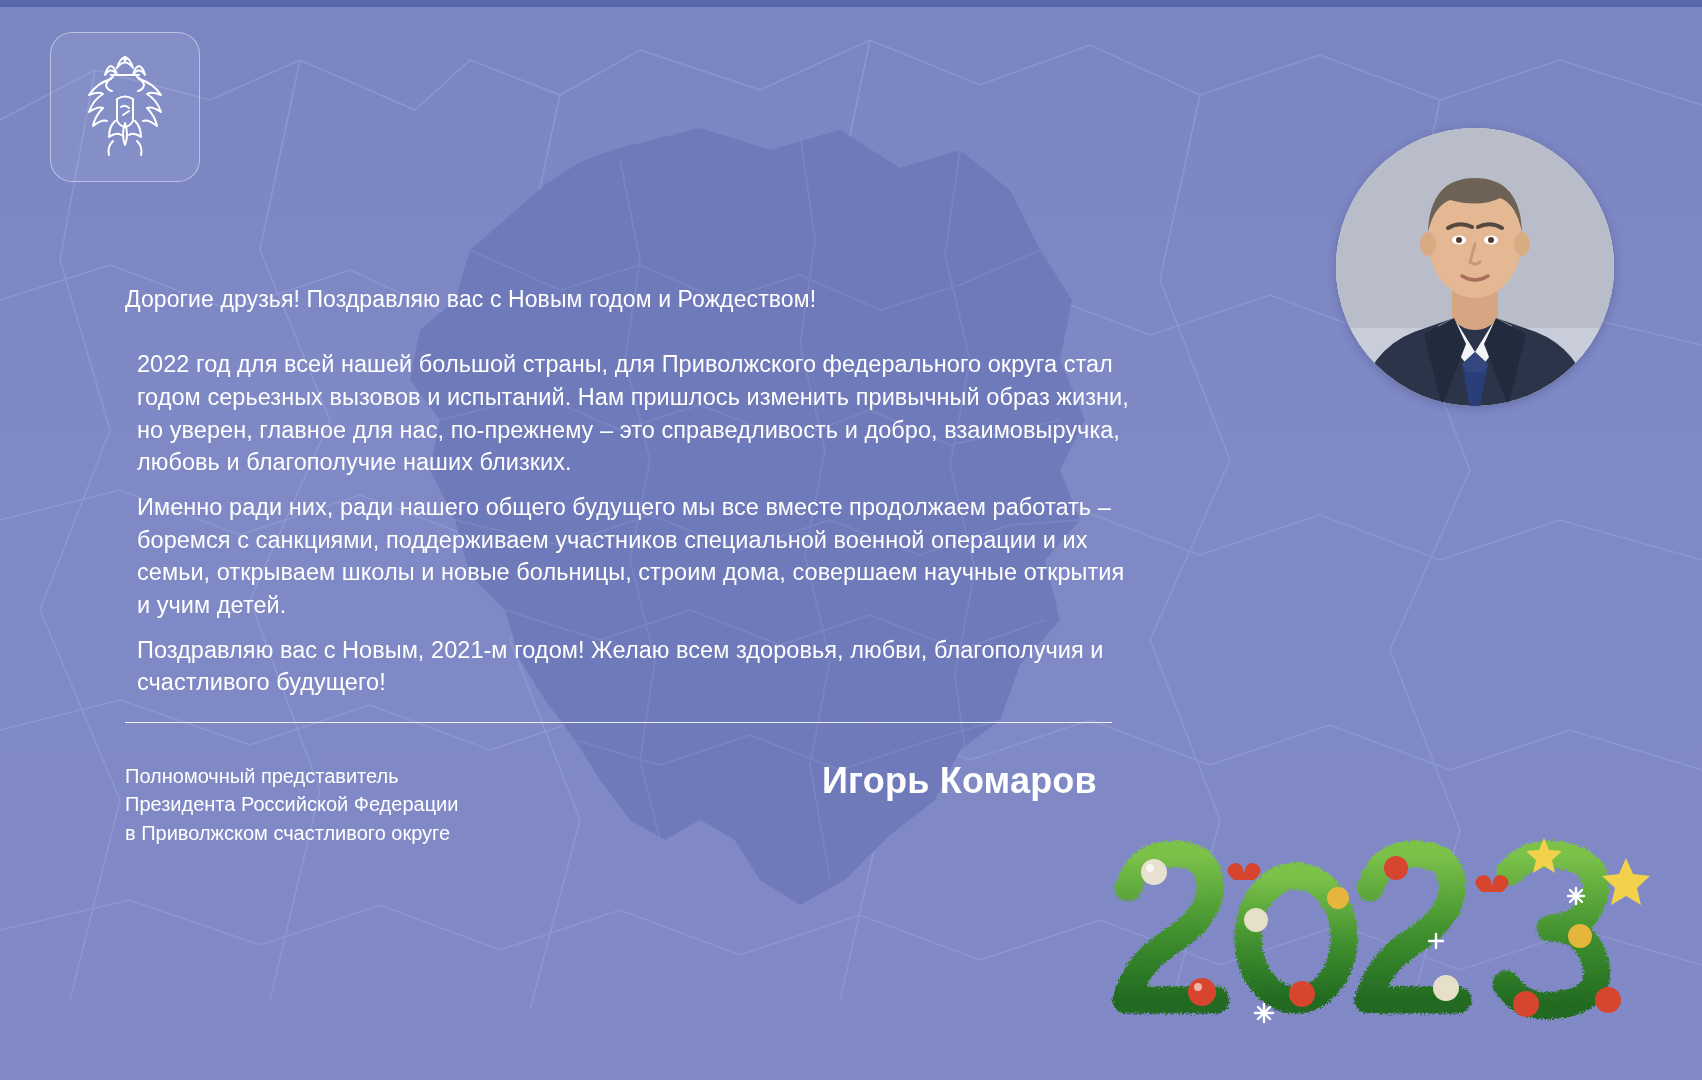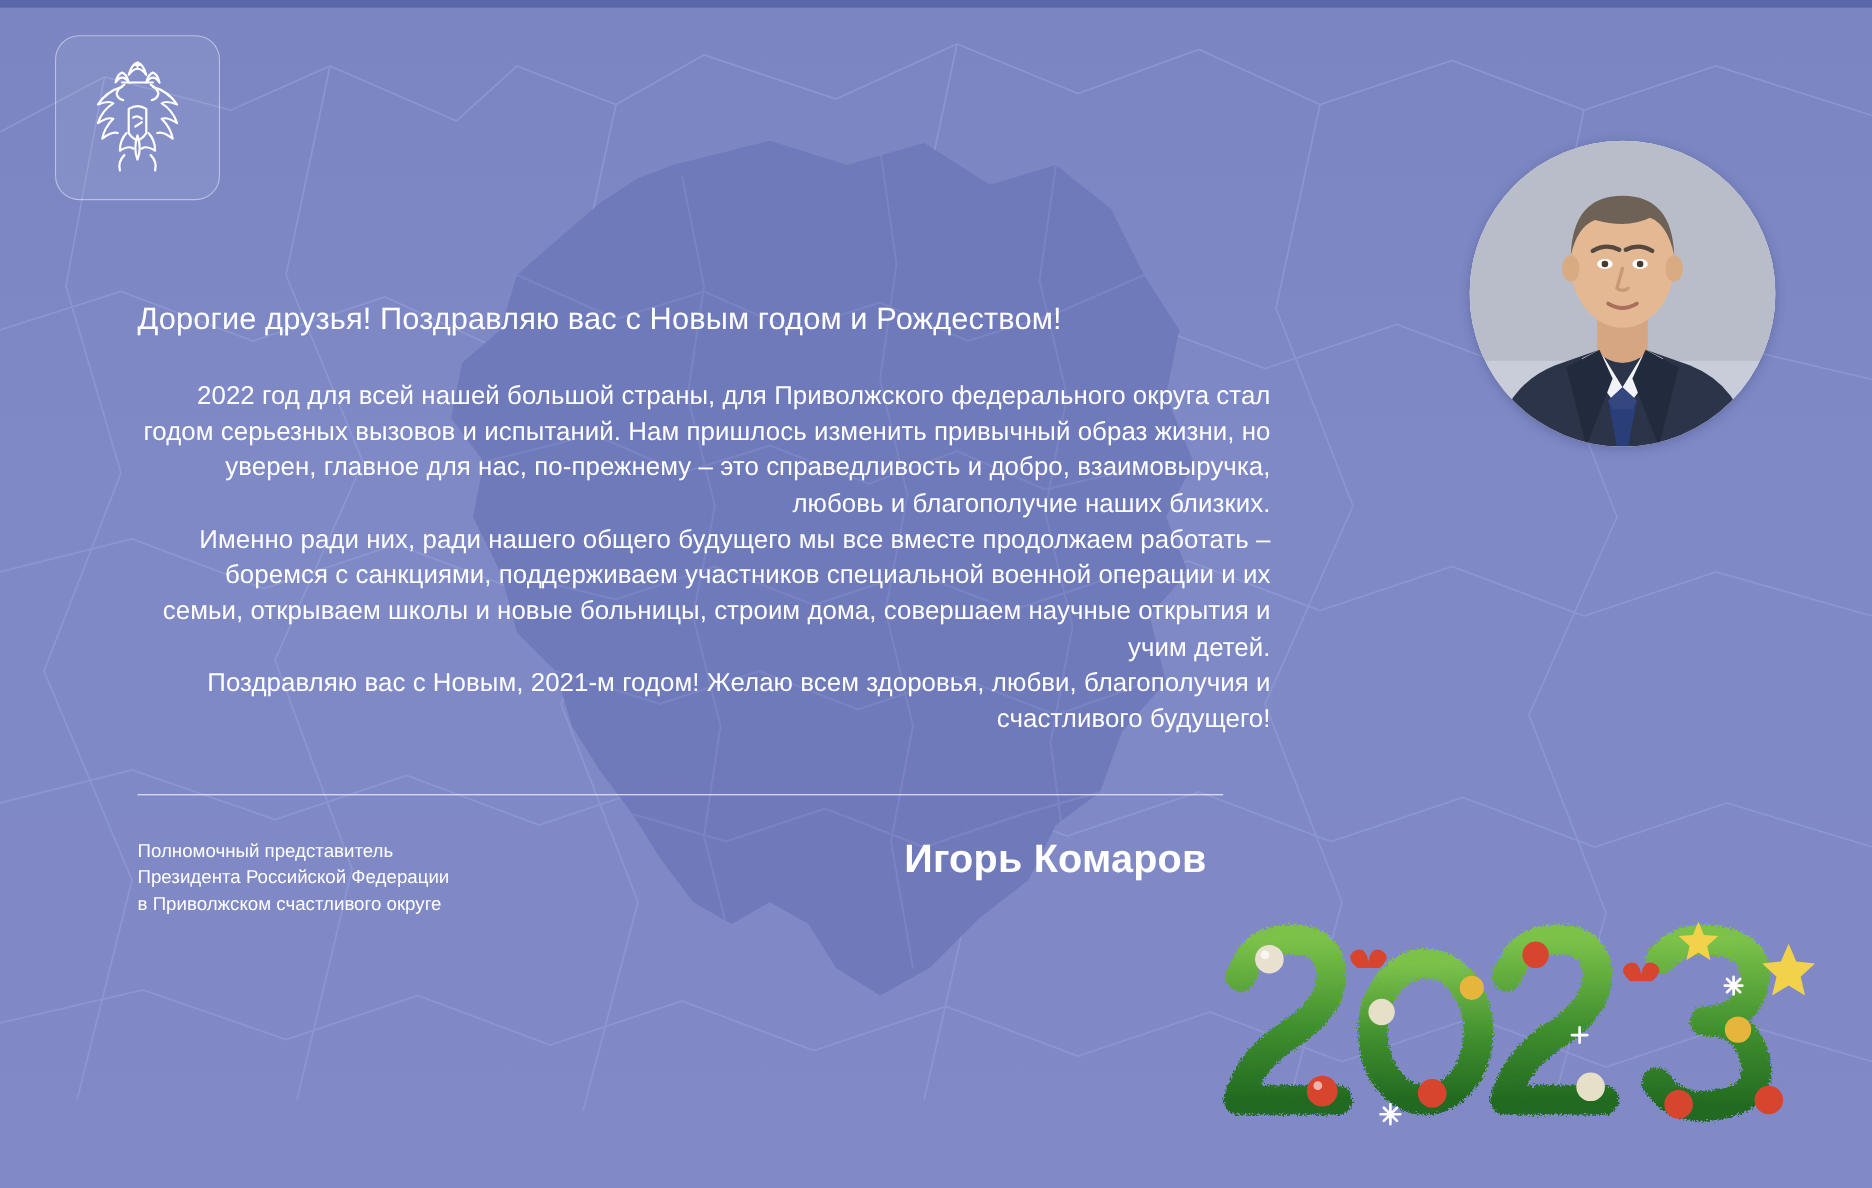--- a/index.html
+++ b/index.html
@@ -72,52 +72,51 @@
 
   
   .message {
     position: absolute;
     left: 125px;
     top: 272px;
     width: 1030px;
     color: #ffffff;
   }
   .greeting {
-    font-size: 28px;
+    font-size: 23px;
     line-height: 1.32;
-    margin: 0 0 34px 0;
+    margin: 12px 0 34px 0;
     letter-spacing: 0.1px;
   }
   .body-text p {
-    margin: 0;
+    margin: 12px;
     font-size: 23.5px;
     line-height: 1.39;
     letter-spacing: 0.05px;
-    text-align: right;
   }
   .body-text p + p { margin-top: 0; }
 
   .divider {
     position: absolute;
     left: 125px;
     top: 722px;
     width: 987px;
     height: 1px;
     background: rgba(255,255,255,0.85);
   }
 
   
   .sig-block {
     position: absolute;
     left: 125px;
     top: 762px;
     color: #ffffff;
   }
   .sig-block .line {
-    font-size: 17px;
+    font-size: 20px;
     line-height: 1.42;
     white-space: nowrap;
   }
   .sig-name {
     position: absolute;
     left: 822px;
     top: 760px;
     font-size: 36px;
     font-weight: bold;
     color: #ffffff;

